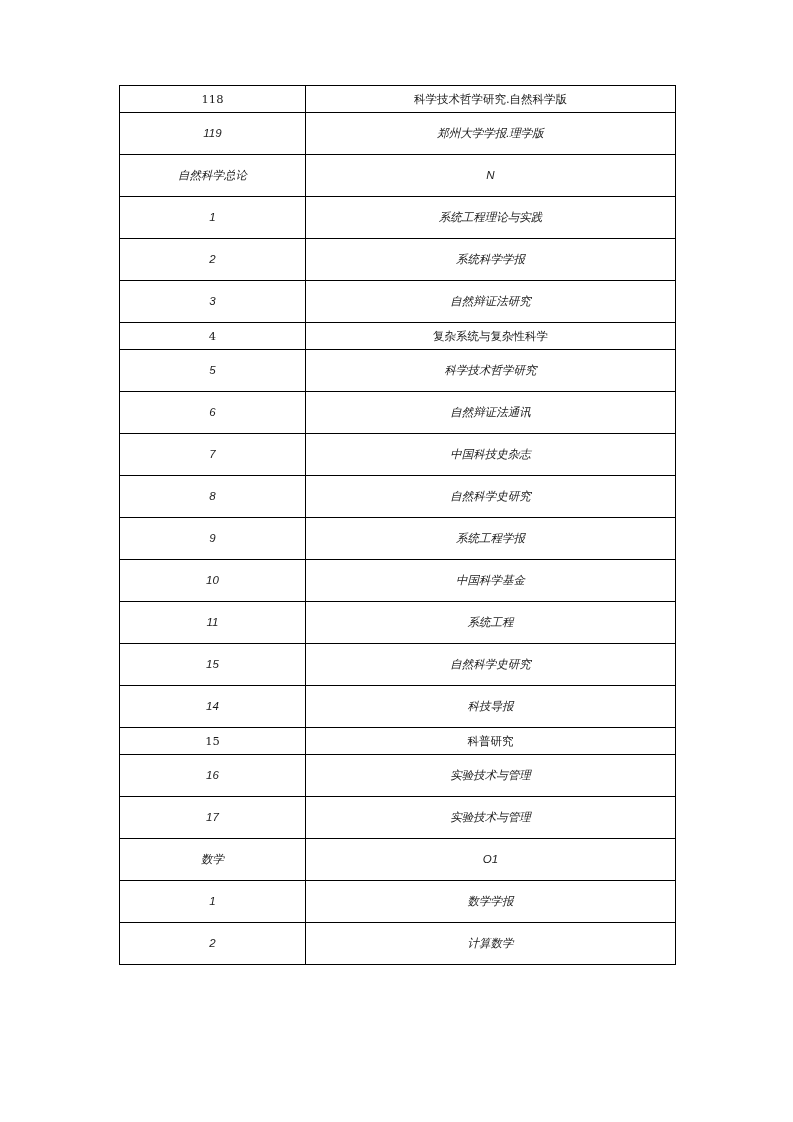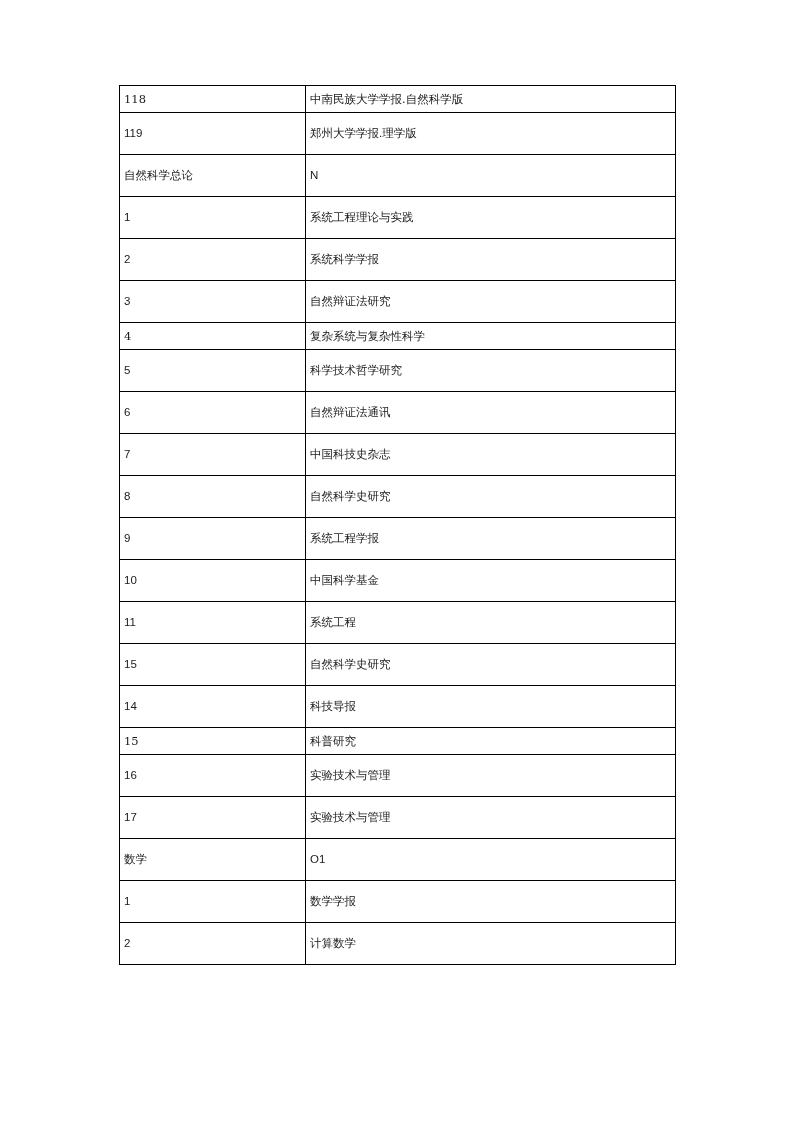--- a/index.html
+++ b/index.html
@@ -30,52 +30,53 @@
   }
   table.journal-table {
     border-collapse: collapse;
     width: 556px;
     table-layout: fixed;
   }
   table.journal-table col.c-index { width: 186px; }
   table.journal-table col.c-name  { width: 370px; }
   table.journal-table td {
     border: 1px solid #000000;
+    text-align: center;
     vertical-align: middle;
     font-size: 11.5px;
     line-height: 1.3;
     padding: 0 4px;
     color: #1a1a1a;
   }
   td.idx { font-size: 11.5px; }
   td.name { font-size: 12.5px; }
   
   tr.h-small td { height: 26px; }
-  tr.h-normal td { height: 41px; }
+  tr.h-normal td { height: 41px; font-style: italic; }
   
   td.faint {
     color: #6f6f6f;
     font-family: "DejaVu Serif", serif;
     font-size: 12.5px;
   }
 </style>
 </head>
 <body>
 
 <div class="page">
   <div class="table-wrap">
     <table class="journal-table">
       <colgroup>
         <col class="c-index">
         <col class="c-name">
       </colgroup>
       <tbody>
           <tr class="h-small">
             <td class="idx faint">118</td>
-            <td class="name faint">中南民族大学学报.自然科学版</td>
+            <td class="name faint">科学技术哲学研究.自然科学版</td>
           </tr>
           <tr class="h-normal">
             <td class="idx">119</td>
             <td class="name">郑州大学学报.理学版</td>
           </tr>
           <tr class="h-normal">
             <td class="idx">自然科学总论</td>
             <td class="name">N</td>
           </tr>
           <tr class="h-normal">

